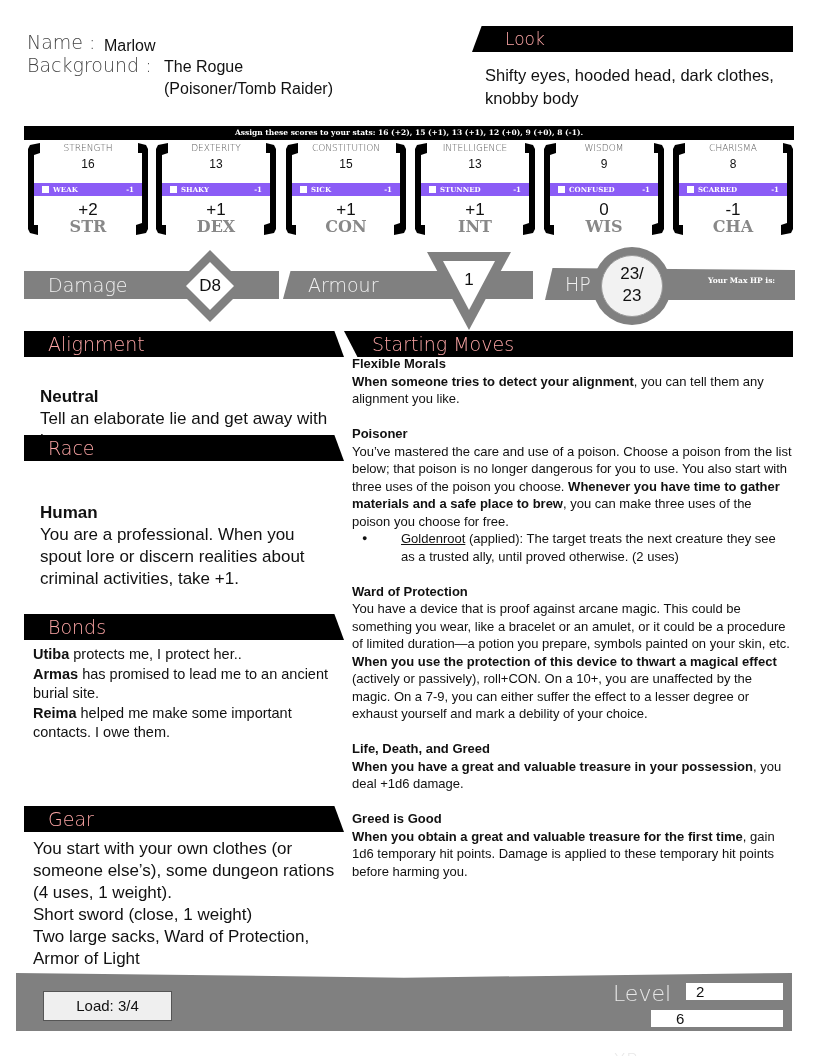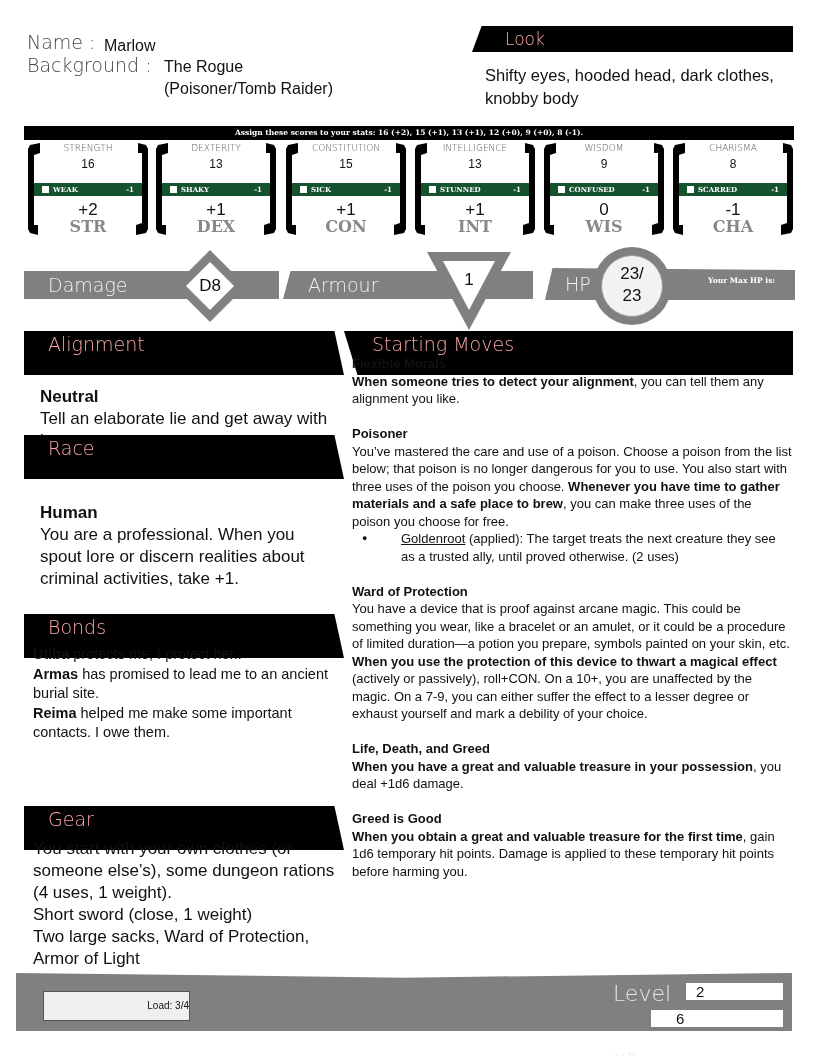--- a/index.html
+++ b/index.html
@@ -19,21 +19,21 @@
   .look-bar { left: 472px; top: 26px; width: 321px; height: 26px; clip-path: polygon(3% 0, 100% 0, 100% 100%, 0 100%); font-size: 17px; padding-left: 33px; line-height: 26px; }
   .look-text { left: 485px; top: 64px; width: 310px; font-size: 16.5px; line-height: 23px; }
 
   
   .assign-bar { left: 24px; top: 126px; width: 770px; height: 14px; background: #000; color: #fff; font-size: 7.5px; text-align: center; line-height: 14px; }
   .stat { top: 141px; width: 128px; height: 96px; }
   .stat .br-l { position: absolute; left: 0; top: 0; width: 18px; height: 96px; }
   .stat .br-r { position: absolute; right: 0; top: 0; width: 18px; height: 96px; }
   .stat .name { position: absolute; left: 0; right: 0; top: 2px; text-align: center; font-family: "DejaVu Sans", sans-serif; font-size: 9px; font-weight: 200; color: #555; }
   .stat .score { position: absolute; left: 0; right: 0; top: 16px; text-align: center; font-size: 12px; }
-  .stat .deb { position: absolute; left: 10px; right: 10px; top: 42px; height: 13px; background: #14532d; color: #fff; font-size: 7px; }
+  .stat .deb { position: absolute; left: 10px; right: 10px; top: 42px; height: 13px; background: #8b5cf6; color: #fff; font-size: 7px; }
   .stat .deb .box { position: absolute; left: 8px; top: 3px; width: 7px; height: 7px; background: #fff; }
   .stat .deb .dname { position: absolute; left: 19px; top: 2px; }
   .stat .deb .dmod { position: absolute; right: 8px; top: 2px; }
   .stat .mod { position: absolute; left: 0; right: 0; top: 59px; text-align: center; font-size: 17px; }
   .stat .abbr { position: absolute; left: 0; right: 0; top: 76px; text-align: center; font-size: 16px; color: #888; }
 
   
   .gbar { background: #808080; color: #f0f0f0; font-family: "DejaVu Sans", sans-serif; font-weight: 200; }
   .dmg-bar { left: 24px; top: 271px; width: 255px; height: 28px; clip-path: polygon(0 0, 100% 0, 100% 100%, 0 100%); font-size: 19px; padding-left: 24px; line-height: 28px; }
   .arm-bar { left: 283px; top: 271px; width: 250px; height: 28px; clip-path: polygon(3% 0, 100% 0, 100% 100%, 0 100%); font-size: 19px; padding-left: 25px; line-height: 28px; }
@@ -41,21 +41,21 @@
   .maxhp { left: 708px; top: 276px; font-size: 7.5px; color: #fff; }
   .dmg-diamond { left: 172px; top: 248px; width: 76px; height: 76px; }
   .dmg-val { left: 172px; top: 276px; width: 76px; text-align: center; font-size: 17px; }
   .arm-tri { left: 425px; top: 250px; width: 88px; height: 82px; }
   .arm-val { left: 425px; top: 270px; width: 88px; text-align: center; font-size: 17px; }
   .hp-circle { left: 593px; top: 247px; width: 78px; height: 78px; border-radius: 50%; background: #808080; }
   .hp-inner { left: 601px; top: 255px; width: 62px; height: 62px; border-radius: 50%; background: #f2f2f2; border: 1px solid #999; }
   .hp-val { left: 601px; top: 263px; width: 62px; text-align: center; font-size: 17px; line-height: 22px; }
 
   
-  .sec { height: 44px; font-size: 19px; line-height: 26px; padding-left: 24px; }
+  .sec { height: 26px; font-size: 19px; line-height: 26px; padding-left: 24px; }
   .align-bar { left: 24px; top: 331px; width: 320px; clip-path: polygon(0 0, 97% 0, 100% 100%, 0 100%); }
   .moves-bar { left: 344px; top: 331px; width: 449px; clip-path: polygon(0 0, 100% 0, 100% 100%, 3% 100%); padding-left: 28px; }
   .race-bar { left: 24px; top: 435px; width: 320px; clip-path: polygon(0 0, 97% 0, 100% 100%, 0 100%); }
   .bonds-bar { left: 24px; top: 614px; width: 320px; clip-path: polygon(0 0, 97% 0, 100% 100%, 0 100%); }
   .gear-bar { left: 24px; top: 806px; width: 320px; clip-path: polygon(0 0, 97% 0, 100% 100%, 0 100%); }
 
   .big { font-size: 17px; line-height: 22px; margin-top: 20px; }
   .align-block { left: 40px; top: 366px; width: 290px; }
   .race-block { left: 40px; top: 482px; width: 290px; }
   .bonds-block { left: 33px; top: 645px; width: 305px; font-size: 14.5px; line-height: 19.5px; }
@@ -63,21 +63,21 @@
 
   .moves { left: 352px; top: 355px; width: 440px; font-size: 13px; line-height: 17.5px; }
   .moves .mv { margin-bottom: 17.5px; }
   .moves ul { list-style: none; }
   .moves li { position: relative; padding-left: 49px; }
   .moves li::before { content: "●"; position: absolute; left: 10px; font-size: 9px; }
   .moves u { text-decoration: underline; }
 
   
   .footer { left: 16px; top: 973px; width: 776px; height: 58px; background: #808080; clip-path: polygon(0 0, 50% 8%, 100% 0, 100% 100%, 0 100%); }
-  .load-box { left: 43px; top: 991px; width: 147px; height: 30px; background: #efefef; border: 1px solid #555; text-align: right; font-size: 10px; line-height: 28px; }
+  .load-box { left: 43px; top: 991px; width: 129px; height: 30px; background: #efefef; border: 1px solid #555; text-align: center; font-size: 15px; line-height: 28px; }
   .lvl-lbl { left: 613px; top: 981px; font-size: 22px; color: #e8e8e8; }
   .lvl-box { left: 686px; top: 983px; width: 97px; height: 17px; background: #fff; font-size: 15px; line-height: 17px; padding-left: 10px; }
   .xp-lbl { left: 613px; top: 1049px; font-size: 19px; color: #e8e8e8; text-align: right; }
   .xp-box { left: 651px; top: 1010px; width: 132px; height: 17px; background: #fff; font-size: 15px; line-height: 17px; padding-left: 25px; }
 </style>
 </head>
 <body>
 
 <div class="abs lbl-name thin">Name :</div>
 <div class="abs val-name">Marlow</div>

